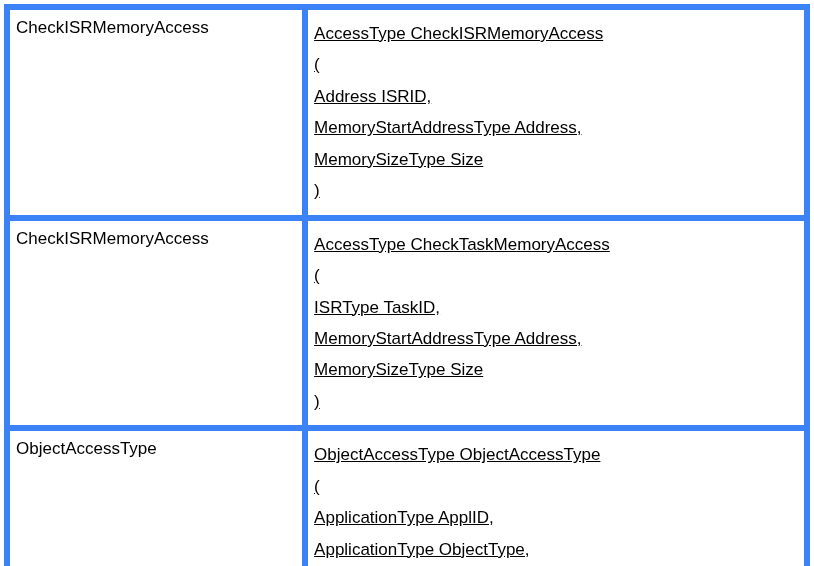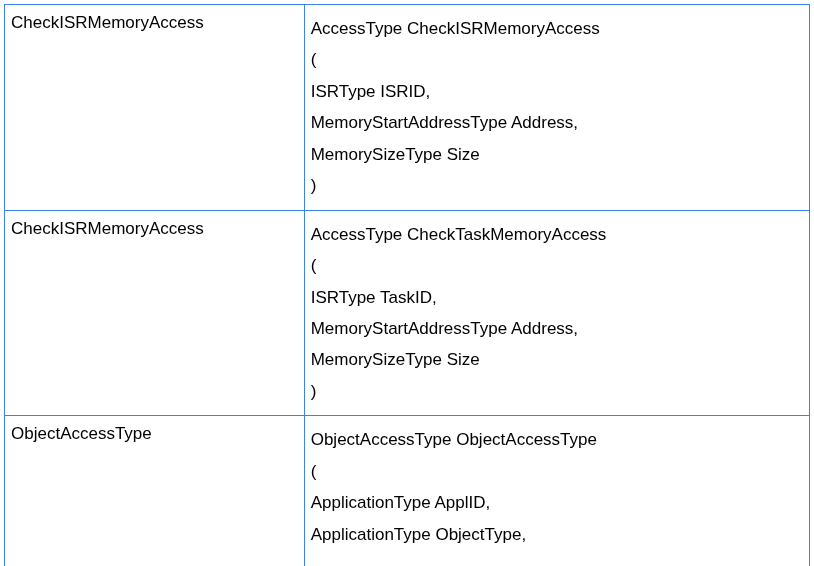--- a/index.html
+++ b/index.html
@@ -12,48 +12,49 @@
       font-size: 17px;
       color: #000;
       background: #fff;
       padding: 4px;
     }
     table {
       border-collapse: collapse;
       width: 806px;
     }
     td {
-      border: 1px solid #3b82f6;
+      border: 6px solid #3b82f6;
       vertical-align: top;
       padding: 8px 6px;
     }
     td.name-col {
       width: 300px;
     }
     td.sig-col {
       width: 506px;
     }
     .sig-line {
       line-height: 1.85;
       white-space: pre;
+      text-decoration: underline;
     }
   </style>
 </head>
 <body>
 
 <table>
   <tbody>
     <tr>
       <td class="name-col">
         <span>CheckISRMemoryAccess</span>
       </td>
       <td class="sig-col">
         <div class="sig-line">AccessType CheckISRMemoryAccess</div>
         <div class="sig-line">(</div>
-        <div class="sig-line">ISRType ISRID,</div>
+        <div class="sig-line">Address ISRID,</div>
         <div class="sig-line">MemoryStartAddressType Address,</div>
         <div class="sig-line">MemorySizeType Size</div>
         <div class="sig-line">)</div>
       </td>
     </tr>
     <tr>
       <td class="name-col">
         <span>CheckISRMemoryAccess</span>
       </td>
       <td class="sig-col">

